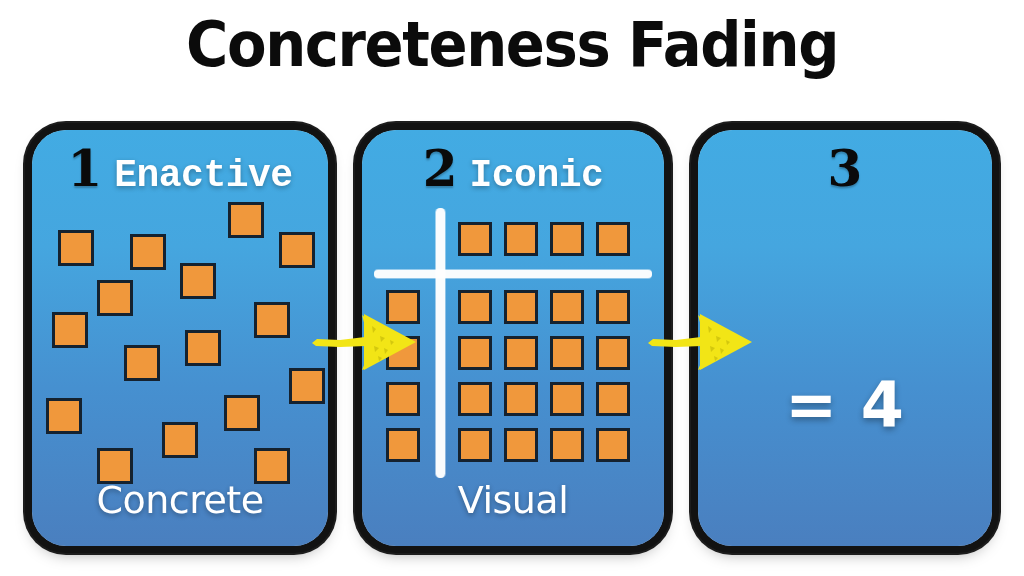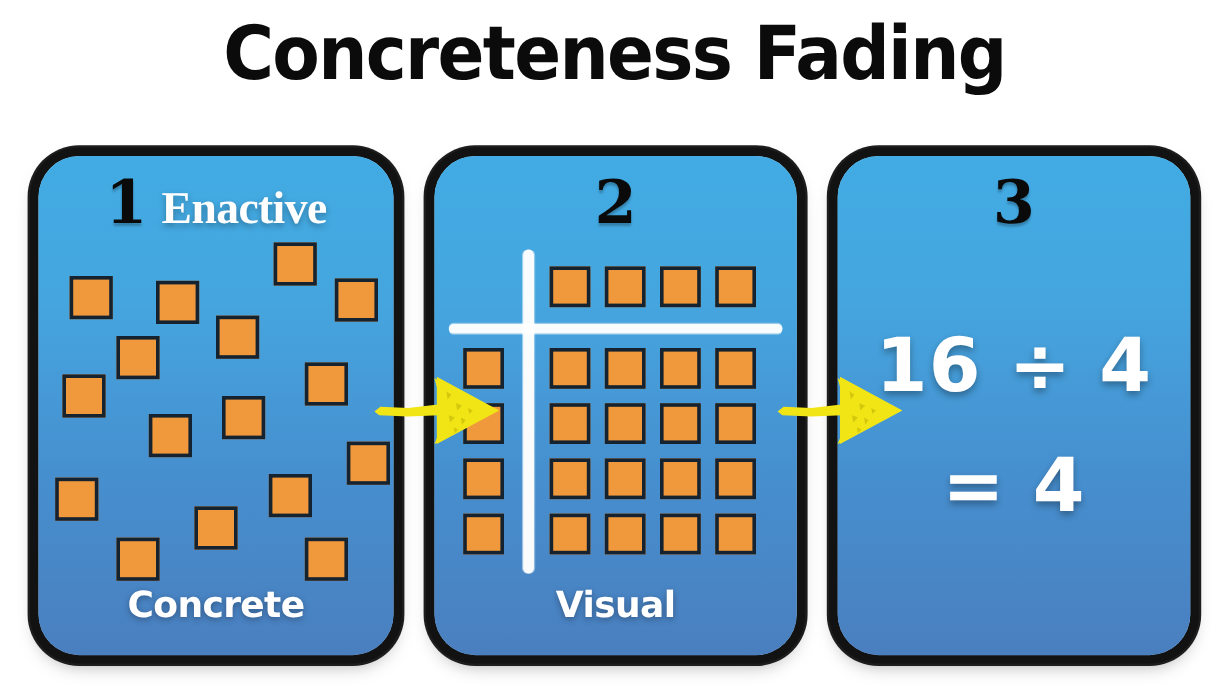--- a/index.html
+++ b/index.html
@@ -70,39 +70,39 @@
   }
   .step-num {
     font-family: "DejaVu Serif", serif;
     font-weight: bold;
     font-size: 50px;
     color: #0a0a0a;
     line-height: 1;
     text-shadow: 0 2px 2px rgba(0,0,0,0.25);
   }
   .step-label {
-    font-family: Liberation Serif, serif;
+    font-family: Liberation Mono, monospace;
     font-weight: bold;
     font-size: 38px;
     color: #ffffff;
     line-height: 1;
     letter-spacing: -0.5px;
     text-shadow: 0 2px 5px rgba(0,0,0,0.3);
   }
 
   
   .card-foot {
     position: absolute;
     bottom: 24px;
     left: 0;
     width: 100%;
     text-align: center;
     font-family: "DejaVu Sans", sans-serif;
-    font-weight: bold;
-    font-size: 30px;
+    font-weight: normal;
+    font-size: 38px;
     color: #ffffff;
     letter-spacing: -0.5px;
     text-shadow: 0 2px 5px rgba(0,0,0,0.32);
   }
 
   
   .tile {
     position: absolute;
     background: #F0983C;
     border: 3px solid #15222F;
@@ -187,20 +187,21 @@
         <div class="tile" style="left: 130px; top: 292px; width: 36px; height: 36px;"></div>
         <div class="tile" style="left: 65px; top: 318px; width: 36px; height: 36px;"></div>
         <div class="tile" style="left: 222px; top: 318px; width: 36px; height: 36px;"></div>
       </div>
     <div class="card-foot">Concrete</div>
   </div>
 
   <div class="card" id="card-2">
     <div class="card-head">
       <span class="step-num">2</span>
+      <span class="step-label">Iconic</span>
     </div>
 
     <div class="chalk" id="chalk-v"></div>
     <div class="chalk" id="chalk-h"></div>
 
     <div id="card2-quotient">
         <div class="tile" style="left: 96px; top: 92px; width: 34px; height: 34px;"></div>
         <div class="tile" style="left: 142px; top: 92px; width: 34px; height: 34px;"></div>
         <div class="tile" style="left: 188px; top: 92px; width: 34px; height: 34px;"></div>
         <div class="tile" style="left: 234px; top: 92px; width: 34px; height: 34px;"></div>
@@ -230,21 +231,20 @@
         <div class="tile" style="left: 234px; top: 298px; width: 34px; height: 34px;"></div>
       </div>
 
     <div class="card-foot">Visual</div>
   </div>
 
   <div class="card" id="card-3">
     <div class="card-head">
       <span class="step-num">3</span>
     </div>
-    <div class="expr" id="expr-top">16 ÷ 4</div>
     <div class="expr" id="expr-bottom">= 4</div>
   </div>
 
   <div class="arrow" id="arrow-1">
     <svg width="112" height="64" viewBox="0 0 112 64">
       <path d="M2,33 L7,29 L30,30 L55,27 L60,31 L56,36 L30,37 L6,36 Z" fill="#F2E516"></path>
       <path d="M52,5 L56,8 L60,22 L58,30 L62,40 L57,58 L52,60 L57,48 L60,36 L59,28 L55,16 Z" fill="#F2E516"></path>
       <path d="M54,4 L106,32 L54,60 Z" fill="#F2E516"></path>
       <path d="M62,16 L66,19 L63,23 Z M70,26 L75,28 L71,32 Z M64,36 L69,38 L65,42 Z M74,38 L78,40 L75,44 Z M68,46 L72,48 L69,51 Z M80,30 L84,32 L81,35 Z" fill="#C9BE0B" opacity="0.75"></path>
     </svg>

